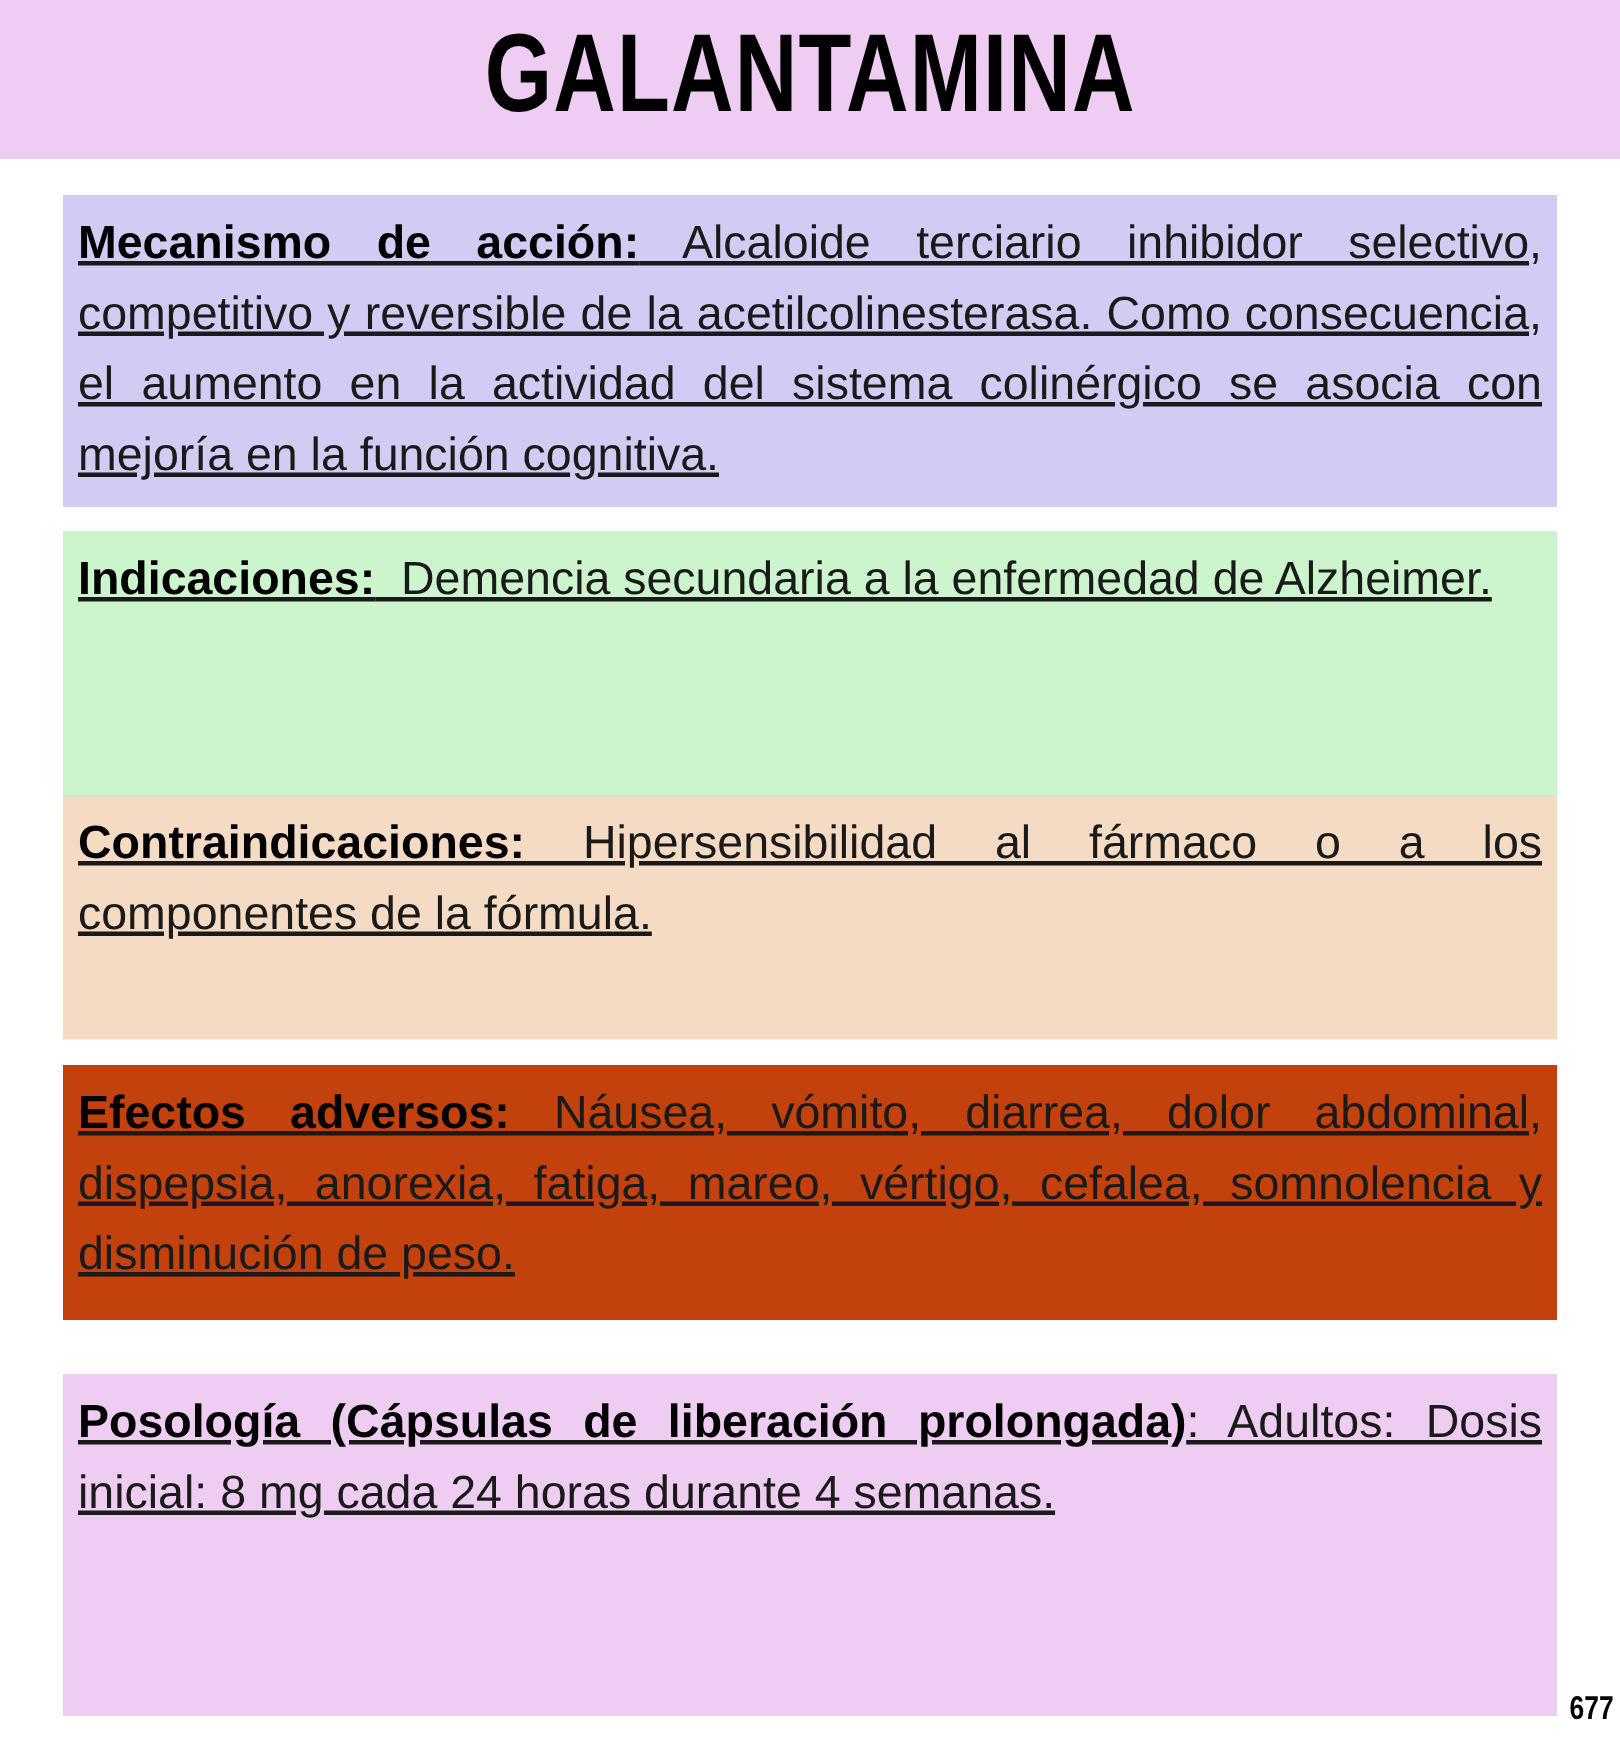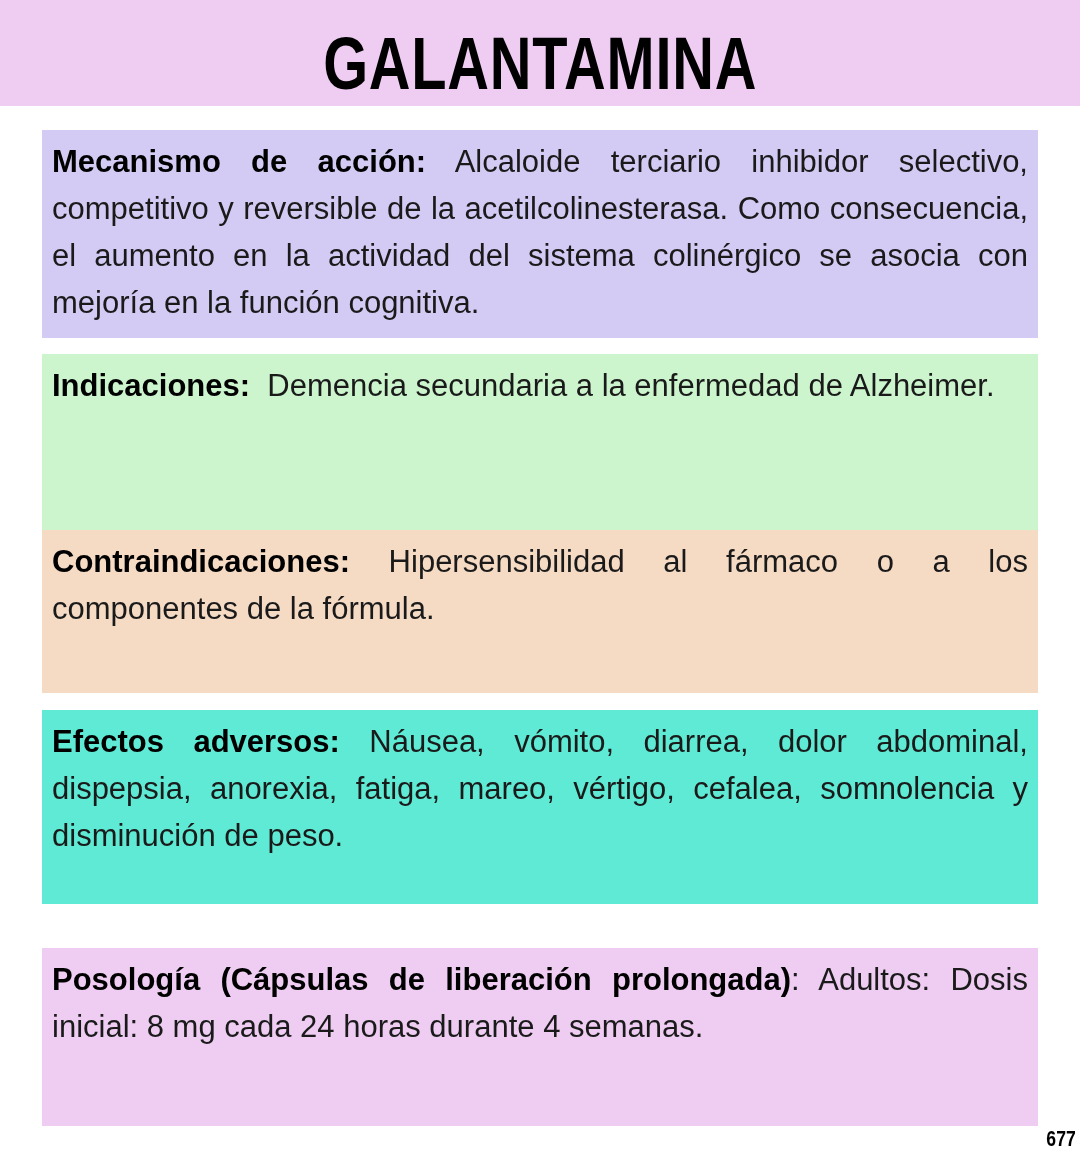--- a/index.html
+++ b/index.html
@@ -2,38 +2,38 @@
 <html><head>
 <meta charset="utf-8">
 <style>
   html, body { margin: 0; padding: 0; }
   body {
     width: 1080px; height: 1164px; position: relative; background: #ffffff;
     font-family: "Liberation Sans", sans-serif; color: #1a1a1a; overflow: hidden;
   }
   .header {
     position: absolute; left: 0; top: 0; width: 1080px; height: 106px;
-    background: #efcdf3; display: flex; align-items: flex-end; justify-content: center;
+    background: #efcdf3; display: flex; align-items: flex-start; justify-content: center;
   }
   .title {
     font-family: "Liberation Sans", sans-serif; font-weight: 700; font-size: 74px;
     letter-spacing: 1px; color: #000; transform: scaleX(0.78); transform-origin: center;
     margin-top: 6px;
   }
   .section {
     position: absolute; left: 42px; width: 996px; box-sizing: border-box;
     padding: 8px 10px 0 10px; font-size: 31px; line-height: 47px;
-    text-align: justify; text-align-last: left;
+    text-align: justify; text-align-last: left; text-decoration: underline;
   }
   .section b { font-weight: 700; color: #000; }
   .s1 { top: 130px; height: 208px; background: #d4cbf4; }
   .s2 { top: 354px; height: 184px; background: #ccf5cd; }
   .s3 { top: 530px; height: 163px; background: #f5dac4; }
-  .s4 { top: 710px; height: 194px; background: #5eead4; }
-  .s5 { top: 916px; height: 178px; background: #efcdf3; margin-top: 32px; }
+  .s4 { top: 710px; height: 170px; background: #c2410c; }
+  .s5 { top: 916px; height: 228px; background: #efcdf3; }
   .page-num {
     position: absolute; right: 4px; top: 1126px; font-size: 22px; font-weight: 700;
     color: #000; transform: scaleX(0.8); transform-origin: right;
   }
 </style>
 </head>
 <body>
 
 <div class="header">
   <div class="title">GALANTAMINA</div>

